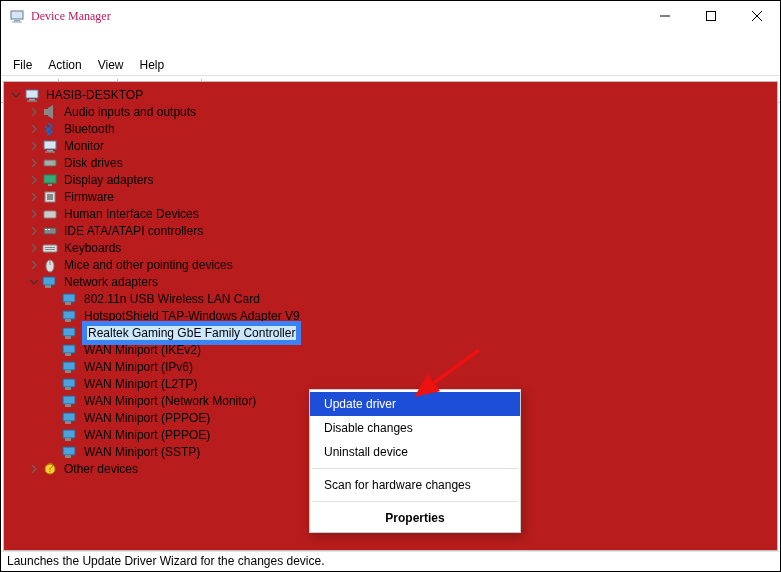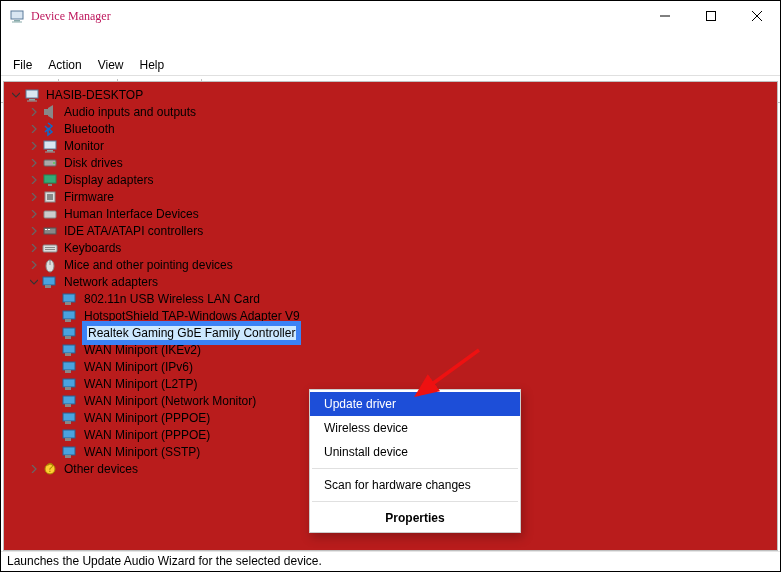--- a/index.html
+++ b/index.html
@@ -489,30 +489,30 @@
             <use href="#i-other"></use>
           </svg>
         </span>
         <span class="lbl">Other devices</span>
       </div>
     </div>
 </div>
 
 <div class="ctx">
   <div class="mi hl">Update driver</div>
-  <div class="mi">Wireless device</div>
+  <div class="mi">Disable changes</div>
   <div class="mi">Uninstall device</div>
   <div class="msep"></div>
   <div class="mi">Scan for hardware changes</div>
   <div class="msep"></div>
   <div class="mi bold">Properties</div>
 </div>
 
 <svg class="arrow" width="80" height="60">
   <defs>
       <marker id="ah" markerWidth="8" markerHeight="8" refX="6" refY="3" orient="auto">
         <polygon points="0,0 7,3 0,6" fill="#e11"></polygon>
       </marker>
     </defs>
   <line x1="70" y1="5" x2="8" y2="50" stroke="#e11" stroke-width="3.5" marker-end="url(#ah)"></line>
 </svg>
 
-<div class="status">Launches the Update Audio Wizard for the selected device.</div>
+<div class="status">Launches the Update Driver Wizard for the changes device.</div>
 
 </body></html>

